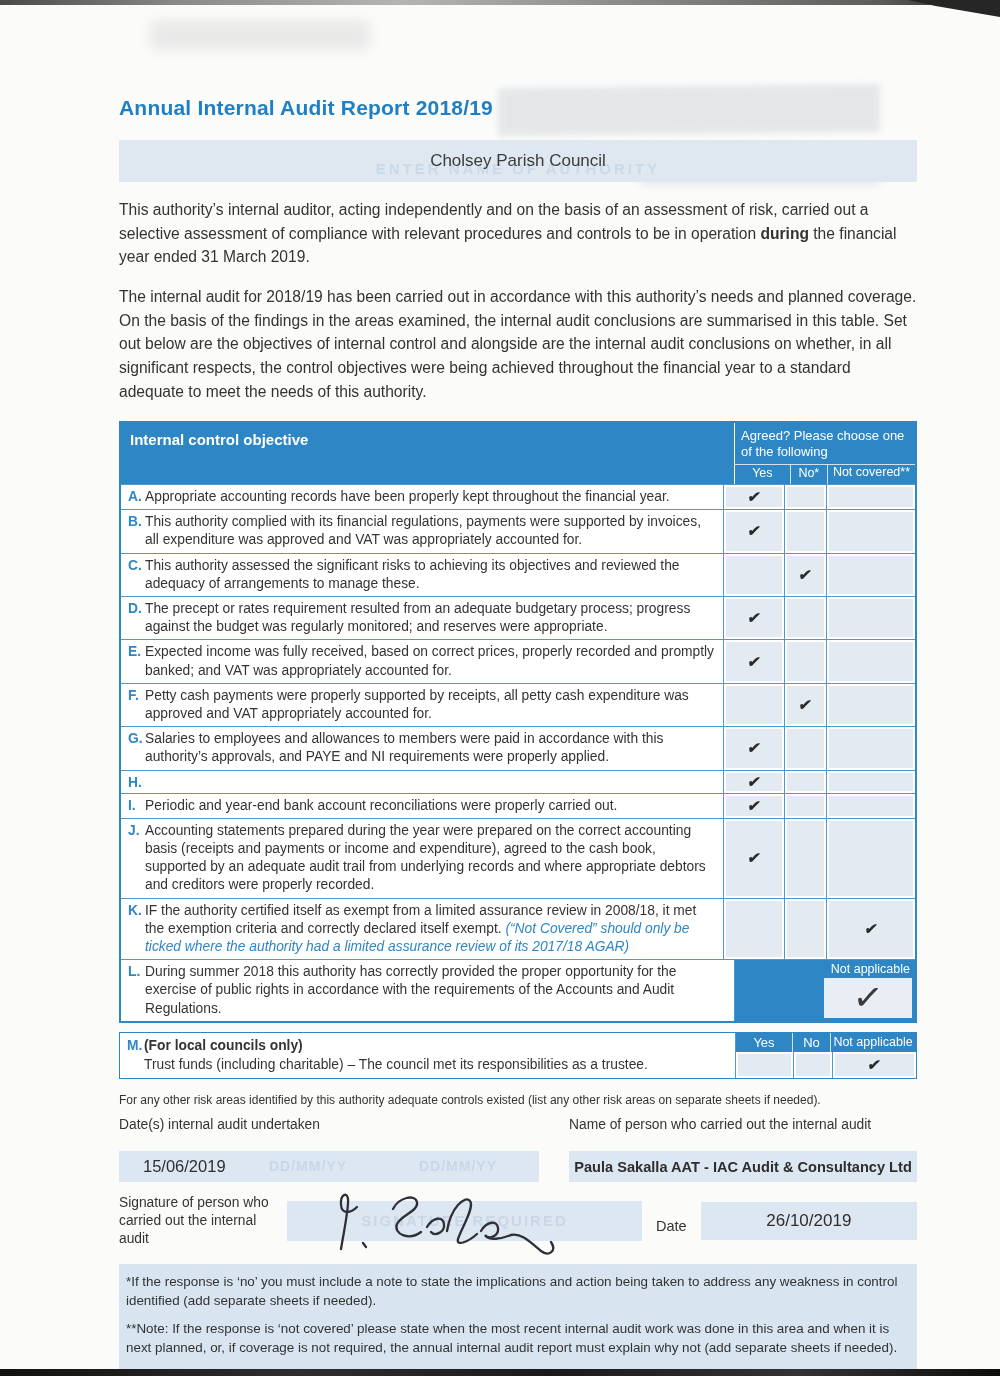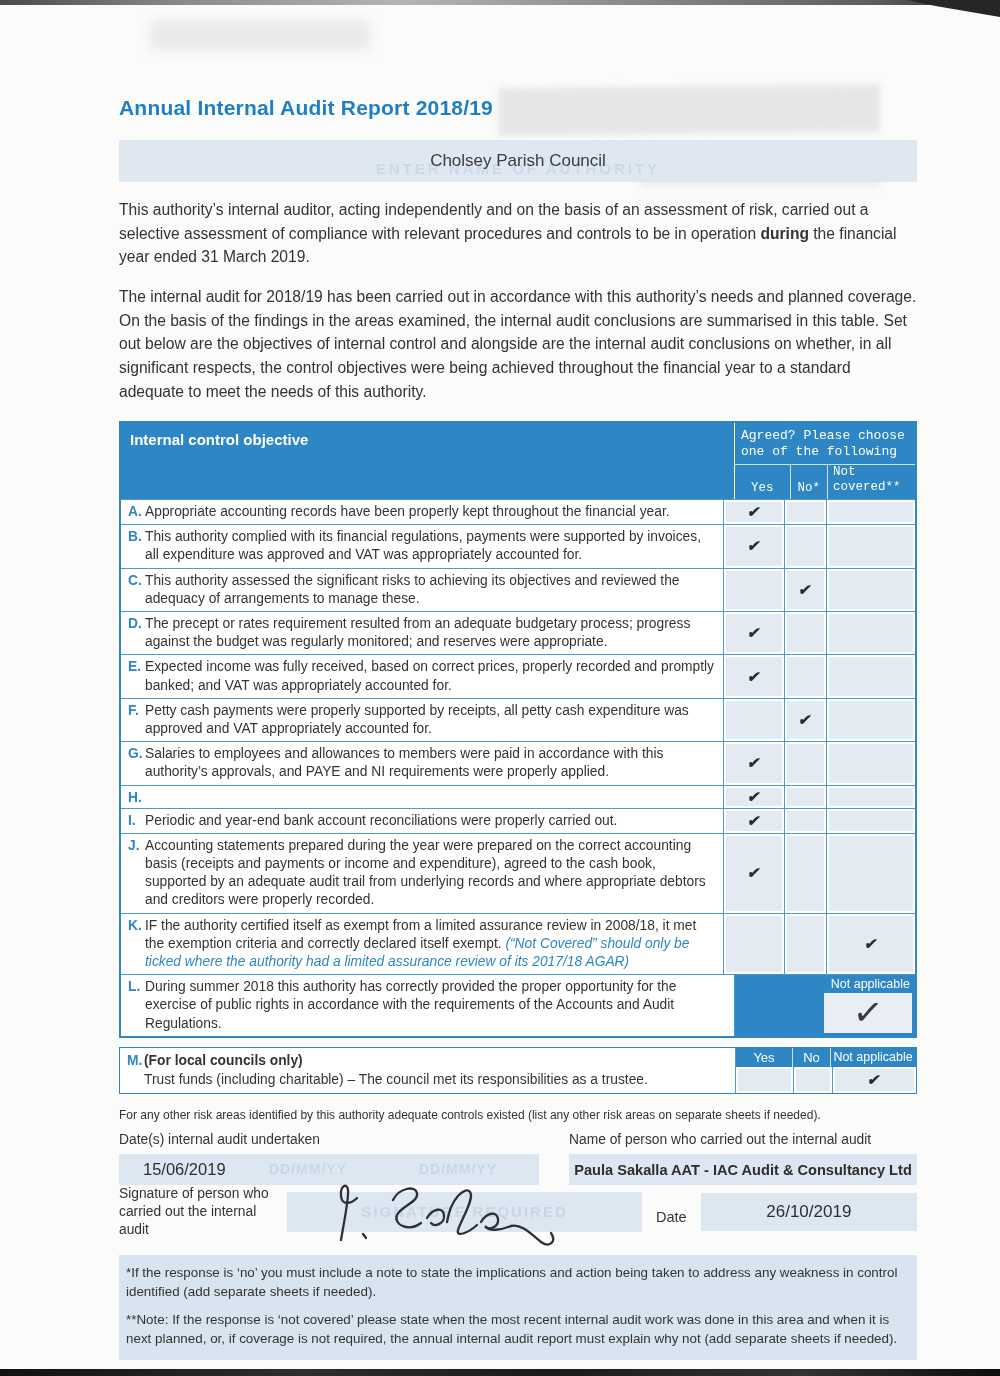--- a/index.html
+++ b/index.html
@@ -29,21 +29,21 @@
   .banner .wm{position:absolute;left:0;right:0;top:20px;text-align:center;font-size:15px;font-weight:bold;
     color:#b9cee2;opacity:.55;letter-spacing:3px;z-index:1;}
 
   p.intro{margin:16px 0 0 0;font-size:15.6px;line-height:1.52;color:#333;max-width:800px;}
   p.intro b{font-weight:bold;}
 
   
   .tbl{margin-top:17px;border:2px solid #2e86c4;}
   .thead{display:flex;background:#2e86c4;color:#fff;}
   .obj-h{flex:1;padding:8px 0 0 9px;font-size:15px;font-weight:bold;}
-  .agreed-h{width:180px;border-left:1.5px solid #fff;display:flex;flex-direction:column;font-family:Liberation Mono, monospace;}
+  .agreed-h{width:180px;border-left:1.5px solid #fff;display:flex;flex-direction:column;}
   .agreed-label{font-size:13px;padding:5px 4px 4px 6px;line-height:1.25;border-bottom:1.5px solid #cfe2f0;}
   .subcols{display:flex;flex:1;font-size:12.5px;}
   .subcols .sc{display:flex;align-items:flex-end;padding-bottom:4px;}
   .sc-yes{width:56px;justify-content:center;}
   .sc-no{width:37px;justify-content:center;border-left:1.5px solid #cfe2f0;}
   .sc-nc{width:84px;padding-left:5px;border-left:1.5px solid #cfe2f0;line-height:1.2;}
 
   .trow{display:flex;border-top:1.5px solid #4c9ad3;background:#fff;min-height:21px;}
   .obj{flex:1;position:relative;padding:3px 6px 3px 24px;font-size:13.8px;line-height:1.32;}
   .obj .letter{position:absolute;left:7px;top:3px;color:#2e86c4;font-weight:bold;}
@@ -71,29 +71,29 @@
   .mh-na{width:84px;border-left:1px solid #cfe2f0;font-size:12.5px;}
   .m-cells{display:flex;flex:1;}
   .m-cells .cell{border-left:none;}
   .m-cells .c-no,.m-cells .c-nc{border-left:1.5px solid #4c9ad3;}
 
   .risknote{margin:14px 0 0 0;font-size:12px;color:#333;}
 
   
   .fields{display:flex;margin-top:10px;}
   .f-left{width:440px;} .f-right{flex:1;padding-left:10px;}
-  .f-label{font-size:13.8px;margin-bottom:7px;}
+  .f-label{font-size:13.8px;margin-bottom:19px;}
   .datebox{position:relative;width:420px;height:31px;background:#dde7f2;display:flex;align-items:center;}
   .dateval{font-size:16.5px;color:#2e2e2e;margin-left:24px;position:relative;z-index:2;}
   .wm-dd1,.wm-dd2{position:absolute;top:7px;font-size:14px;font-weight:bold;color:#b9cee2;opacity:.6;letter-spacing:1px;}
   .wm-dd1{left:150px;} .wm-dd2{left:300px;}
   .namebox{height:31px;background:#dde7f2;display:flex;align-items:center;justify-content:center;}
   .nameval{font-size:14.6px;font-weight:bold;color:#2e2e2e;}
 
-  .sigrow{display:flex;align-items:center;}
+  .sigrow{display:flex;margin-top:12px;align-items:center;}
   .sig-label{width:168px;font-size:13.8px;line-height:1.3;}
   .sigbox{position:relative;width:355px;height:40px;background:#dde7f2;margin-left:0;}
   .sigbox .wm-sig{position:absolute;left:0;right:0;top:11px;text-align:center;font-size:15px;font-weight:bold;
     color:#bccbdd;opacity:.6;letter-spacing:2px;}
   .sigbox svg{position:absolute;left:28px;top:-14px;z-index:2;}
   .sig-date-label{font-size:14.5px;margin:10px 14px 0 14px;}
   .sigdatebox{flex:1;height:38px;background:#dde7f2;display:flex;align-items:center;justify-content:center;}
   .sigdateval{font-size:17px;color:#2e2e2e;}
 
   .footnotes{margin-top:16px;background:#d8e4f0;padding:9px 10px 11px 7px;}

